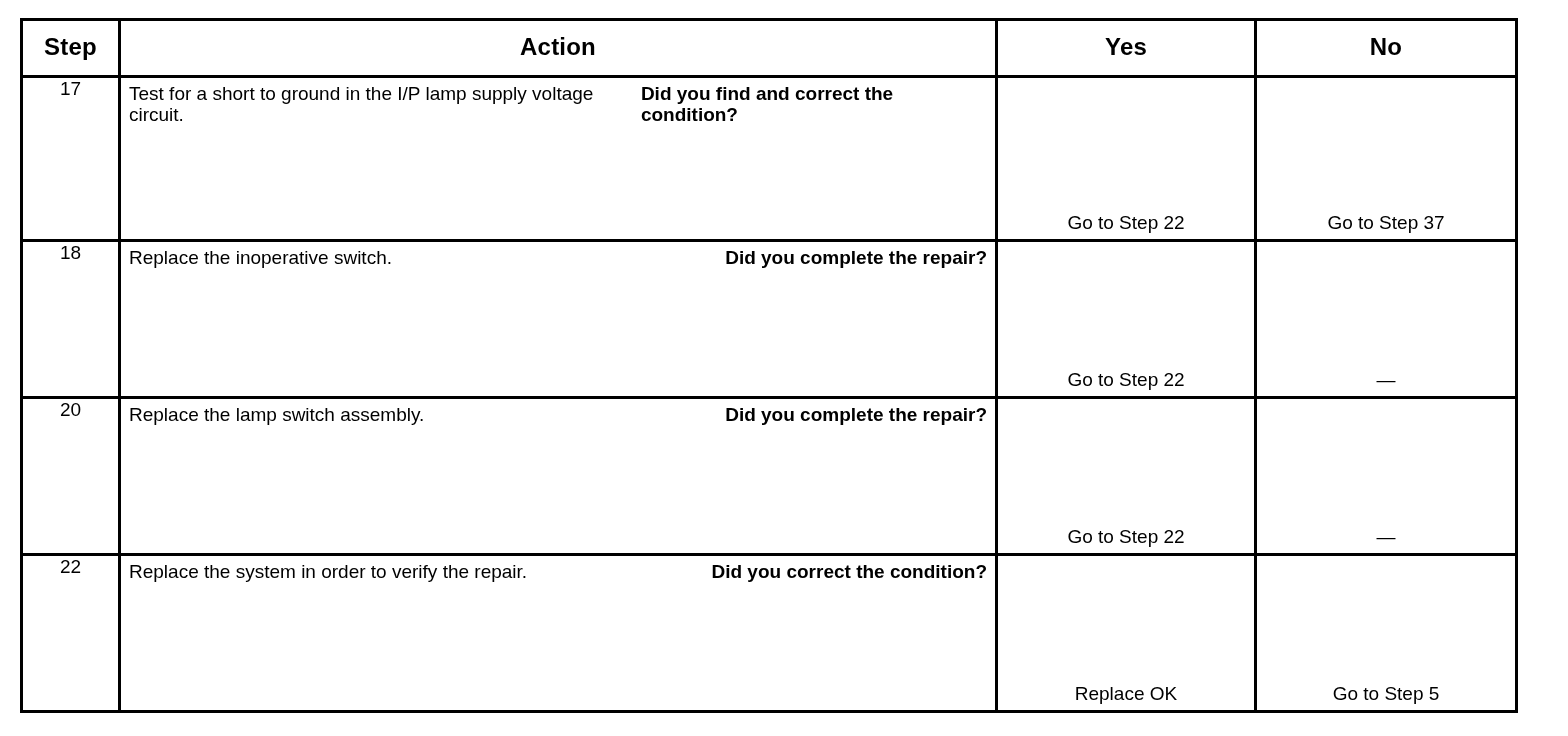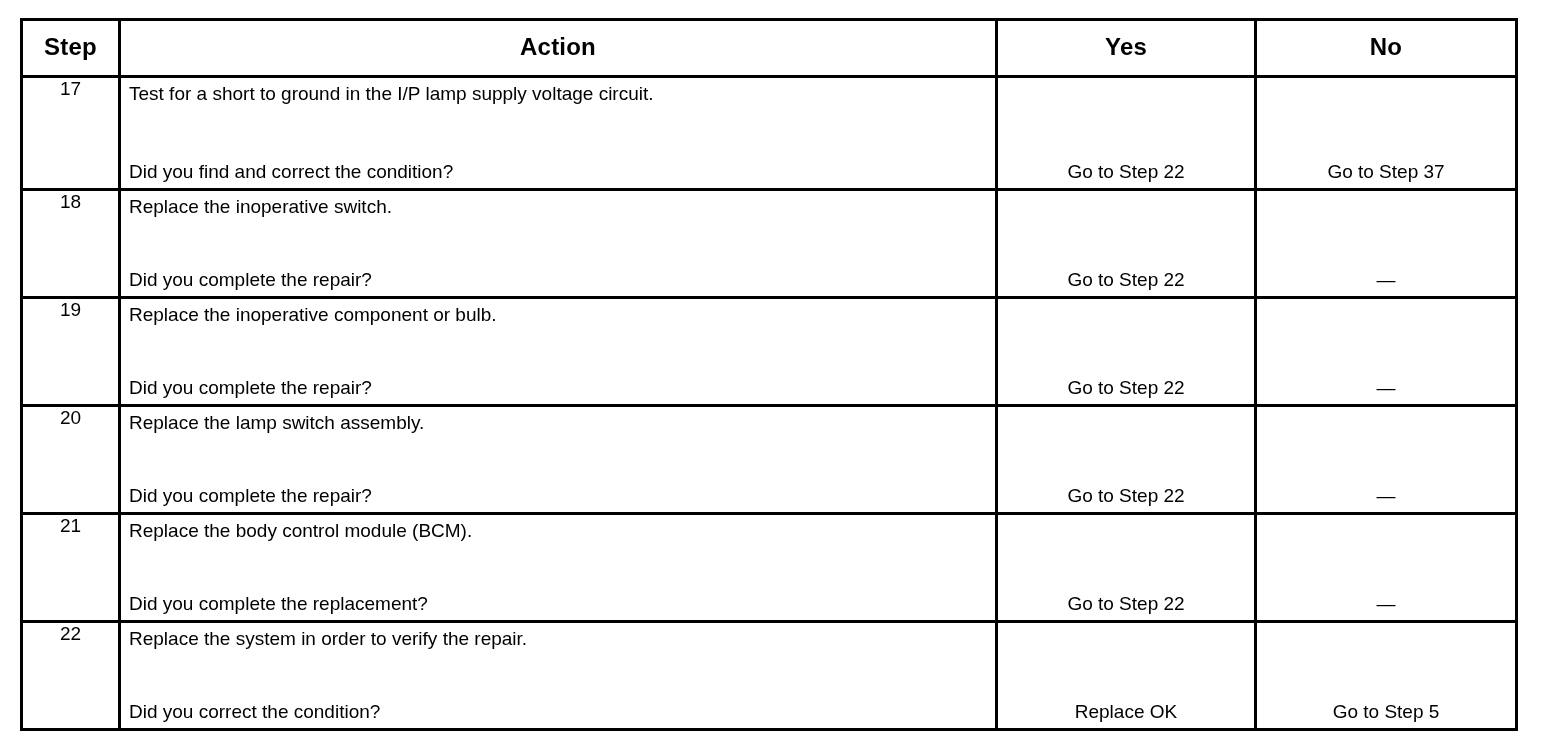--- a/index.html
+++ b/index.html
@@ -71,32 +71,33 @@
   td.cell-action {
     padding: 0;
   }
   .action-inner {
     position: relative;
     height: 100%;
     min-height: 100px;
     box-sizing: border-box;
     padding: 5px 8px 4px 8px;
     display: flex;
-    flex-direction: column;
+    flex-direction: row;
     justify-content: space-between;
   }
   .action-statement {
     text-align: left;
     line-height: 1.12;
     white-space: pre-line;
   }
   .action-question {
     text-align: left;
     line-height: 1.12;
     padding-bottom: 2px;
+    font-weight: bold;
   }
 
   
   td.cell-answer {
     padding: 0;
   }
   .answer-inner {
     height: 100%;
     min-height: 100px;
     box-sizing: border-box;
@@ -172,63 +173,25 @@
               <div class="answer-text">Go to Step 22</div>
             </div>
           </td>
           <td class="cell-answer">
             <div class="answer-inner">
               <div class="answer-text">—</div>
             </div>
           </td>
         </tr>
         <tr class="data-row">
-          <td class="cell-step">19</td>
-          <td class="cell-action">
-            <div class="action-inner">
-              <div class="action-statement">Replace the inoperative component or bulb.</div>
-              <div class="action-question">Did you complete the repair?</div>
-            </div>
-          </td>
-          <td class="cell-answer">
-            <div class="answer-inner">
-              <div class="answer-text">Go to Step 22</div>
-            </div>
-          </td>
-          <td class="cell-answer">
-            <div class="answer-inner">
-              <div class="answer-text">—</div>
-            </div>
-          </td>
-        </tr>
-        <tr class="data-row">
           <td class="cell-step">20</td>
           <td class="cell-action">
             <div class="action-inner">
               <div class="action-statement">Replace the lamp switch assembly.</div>
               <div class="action-question">Did you complete the repair?</div>
-            </div>
-          </td>
-          <td class="cell-answer">
-            <div class="answer-inner">
-              <div class="answer-text">Go to Step 22</div>
-            </div>
-          </td>
-          <td class="cell-answer">
-            <div class="answer-inner">
-              <div class="answer-text">—</div>
-            </div>
-          </td>
-        </tr>
-        <tr class="data-row">
-          <td class="cell-step">21</td>
-          <td class="cell-action">
-            <div class="action-inner">
-              <div class="action-statement">Replace the body control module (BCM).</div>
-              <div class="action-question">Did you complete the replacement?</div>
             </div>
           </td>
           <td class="cell-answer">
             <div class="answer-inner">
               <div class="answer-text">Go to Step 22</div>
             </div>
           </td>
           <td class="cell-answer">
             <div class="answer-inner">
               <div class="answer-text">—</div>

